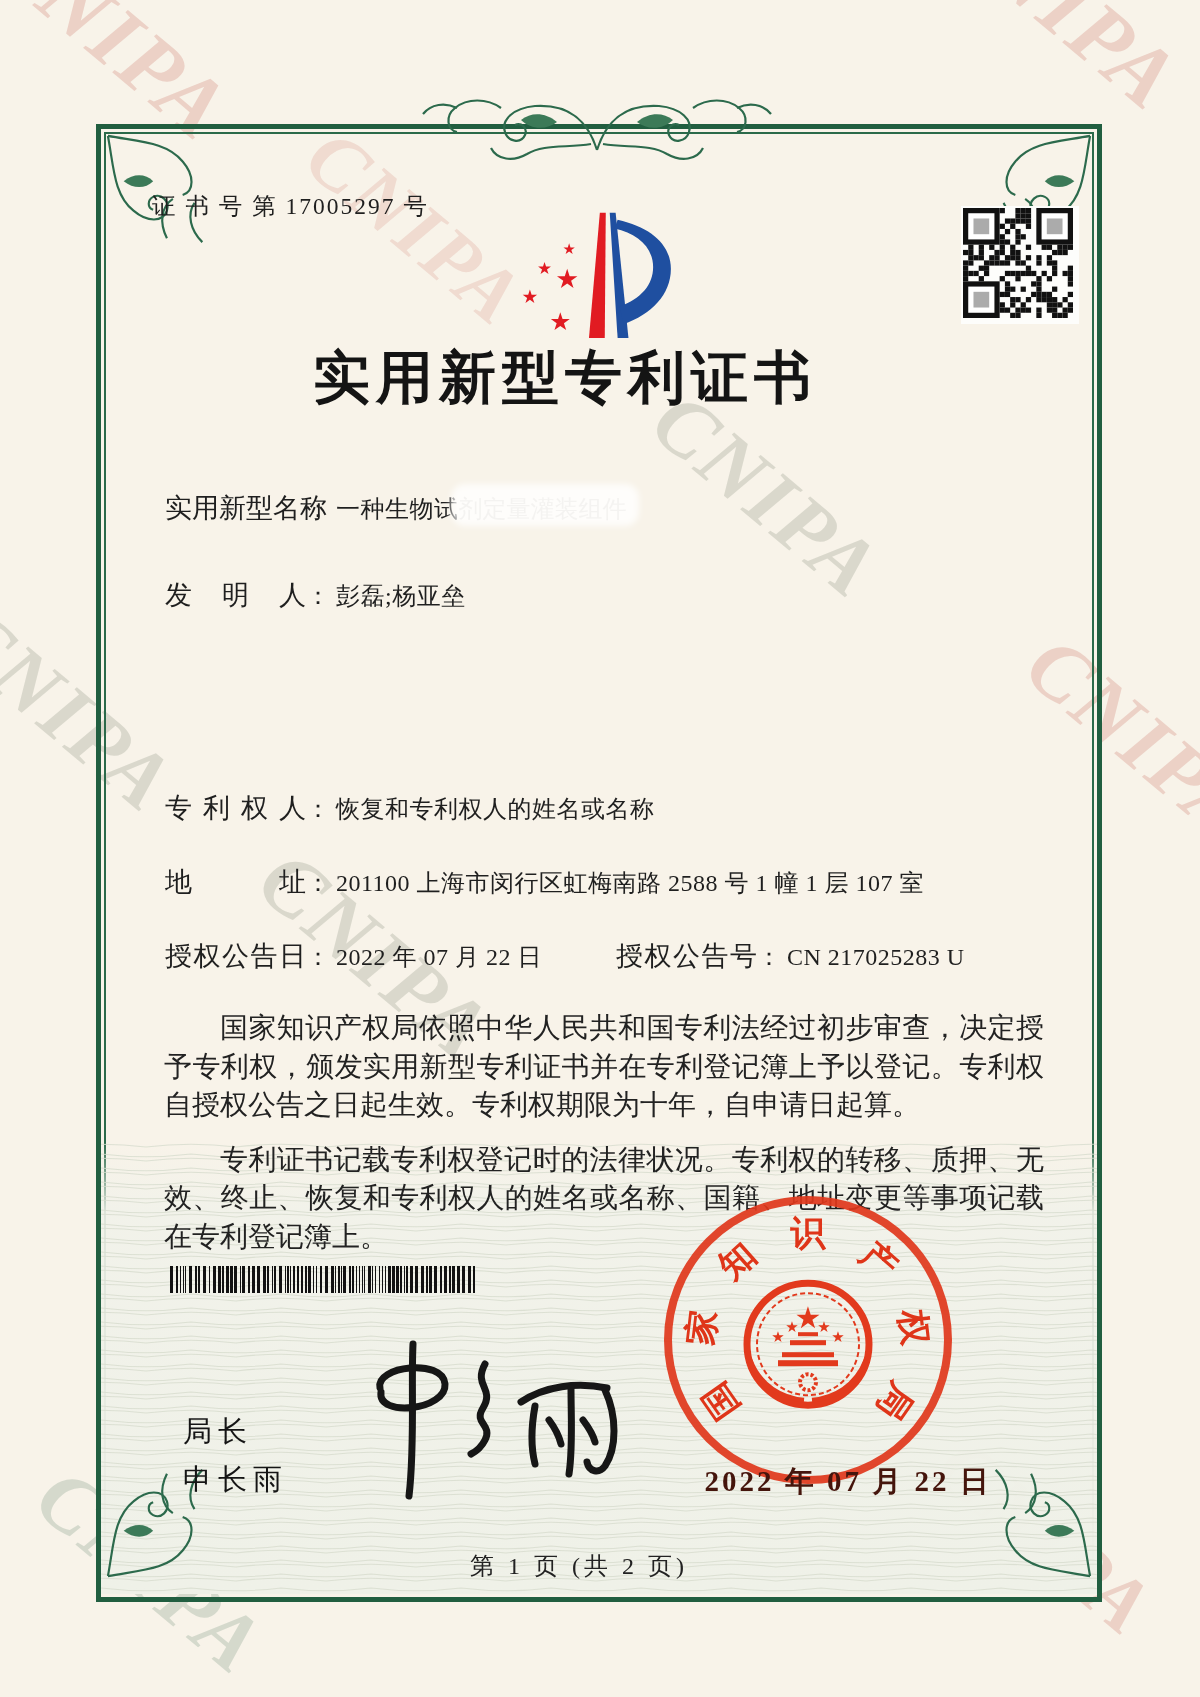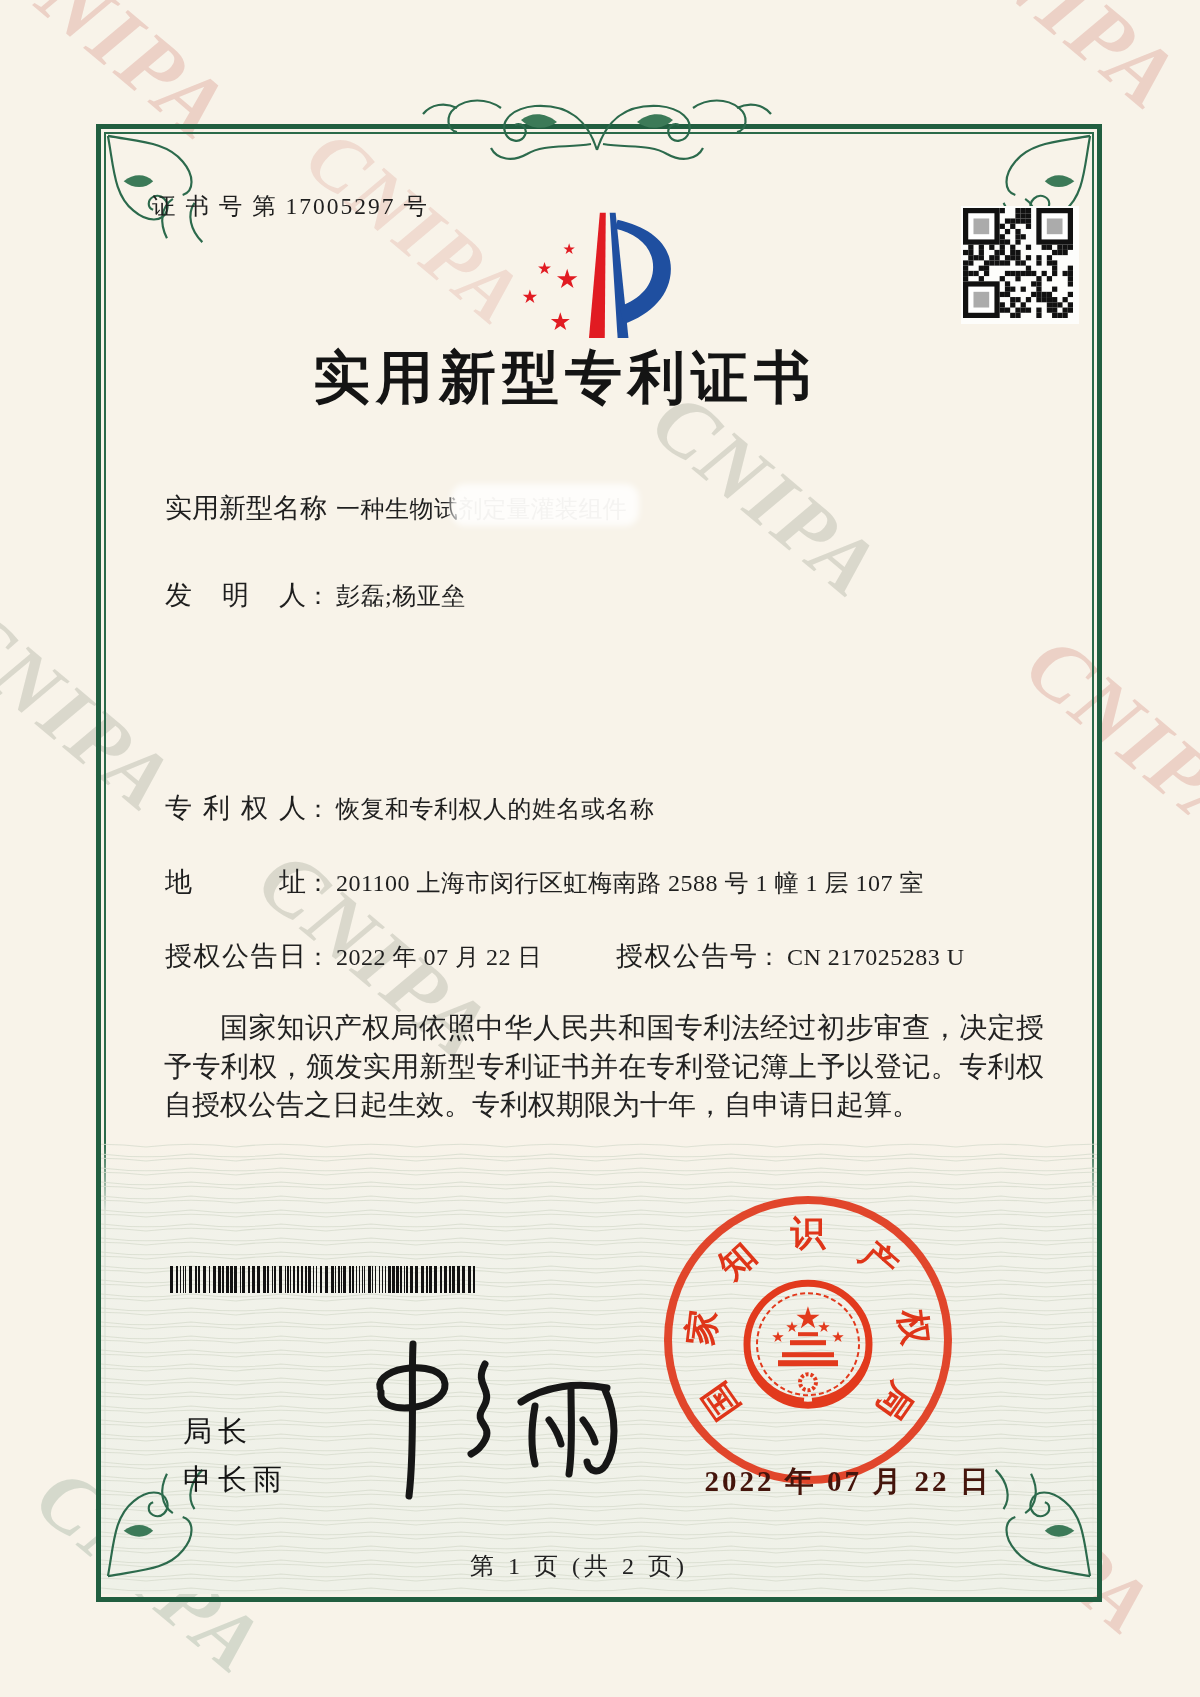--- a/index.html
+++ b/index.html
@@ -311,20 +311,21 @@
   </div>
   <div class="frow" style="top:938px;">
     <span class="flabel">授权公告日</span><span class="fcolon">：</span><span class="fvalue">2022 年 07 月 22 日</span>
     <span class="fpair2">
       <span class="flabel">授权公告号</span><span class="fcolon">：</span><span class="fvalue">CN 217025283 U</span>
     </span>
   </div>
 
   <div class="bodytext">
     <p>国家知识产权局依照中华人民共和国专利法经过初步审查，决定授予专利权，颁发实用新型专利证书并在专利登记簿上予以登记。专利权自授权公告之日起生效。专利权期限为十年，自申请日起算。</p>
+    <p>专利证书记载专利权登记时的法律状况。专利权的转移、质押、无效、终止、恢复和专利权人的姓名或名称、国籍、地址变更等事项记载在专利登记簿上。</p>
   </div>
 
   <div class="band">
     <svg width="996" height="452" viewBox="0 0 996 452">
         <path d="M-45 5 q45 -5.5 90 0 q45 -5.5 90 0 q45 -5.5 90 0 q45 -5.5 90 0 q45 -5.5 90 0 q45 -5.5 90 0 q45 -5.5 90 0 q45 -5.5 90 0 q45 -5.5 90 0 q45 -5.5 90 0 q45 -5.5 90 0 q45 -5.5 90 0 q45 -5.5 90 0" fill="none" stroke="#d8ddcf" stroke-width="1.1" opacity="0.85"></path>
         <path d="M-90 12 q45 5.5 90 0 q45 5.5 90 0 q45 5.5 90 0 q45 5.5 90 0 q45 5.5 90 0 q45 5.5 90 0 q45 5.5 90 0 q45 5.5 90 0 q45 5.5 90 0 q45 5.5 90 0 q45 5.5 90 0 q45 5.5 90 0 q45 5.5 90 0" fill="none" stroke="#d8ddcf" stroke-width="1.1" opacity="0.85"></path>
         <path d="M-45 19 q45 -5.5 90 0 q45 -5.5 90 0 q45 -5.5 90 0 q45 -5.5 90 0 q45 -5.5 90 0 q45 -5.5 90 0 q45 -5.5 90 0 q45 -5.5 90 0 q45 -5.5 90 0 q45 -5.5 90 0 q45 -5.5 90 0 q45 -5.5 90 0 q45 -5.5 90 0" fill="none" stroke="#d8ddcf" stroke-width="1.1" opacity="0.85"></path>
         <path d="M-90 26 q45 5.5 90 0 q45 5.5 90 0 q45 5.5 90 0 q45 5.5 90 0 q45 5.5 90 0 q45 5.5 90 0 q45 5.5 90 0 q45 5.5 90 0 q45 5.5 90 0 q45 5.5 90 0 q45 5.5 90 0 q45 5.5 90 0 q45 5.5 90 0" fill="none" stroke="#d8ddcf" stroke-width="1.1" opacity="0.85"></path>
         <path d="M-45 33 q45 -5.5 90 0 q45 -5.5 90 0 q45 -5.5 90 0 q45 -5.5 90 0 q45 -5.5 90 0 q45 -5.5 90 0 q45 -5.5 90 0 q45 -5.5 90 0 q45 -5.5 90 0 q45 -5.5 90 0 q45 -5.5 90 0 q45 -5.5 90 0 q45 -5.5 90 0" fill="none" stroke="#d8ddcf" stroke-width="1.1" opacity="0.85"></path>
         <path d="M-90 40 q45 5.5 90 0 q45 5.5 90 0 q45 5.5 90 0 q45 5.5 90 0 q45 5.5 90 0 q45 5.5 90 0 q45 5.5 90 0 q45 5.5 90 0 q45 5.5 90 0 q45 5.5 90 0 q45 5.5 90 0 q45 5.5 90 0 q45 5.5 90 0" fill="none" stroke="#d8ddcf" stroke-width="1.1" opacity="0.85"></path>

